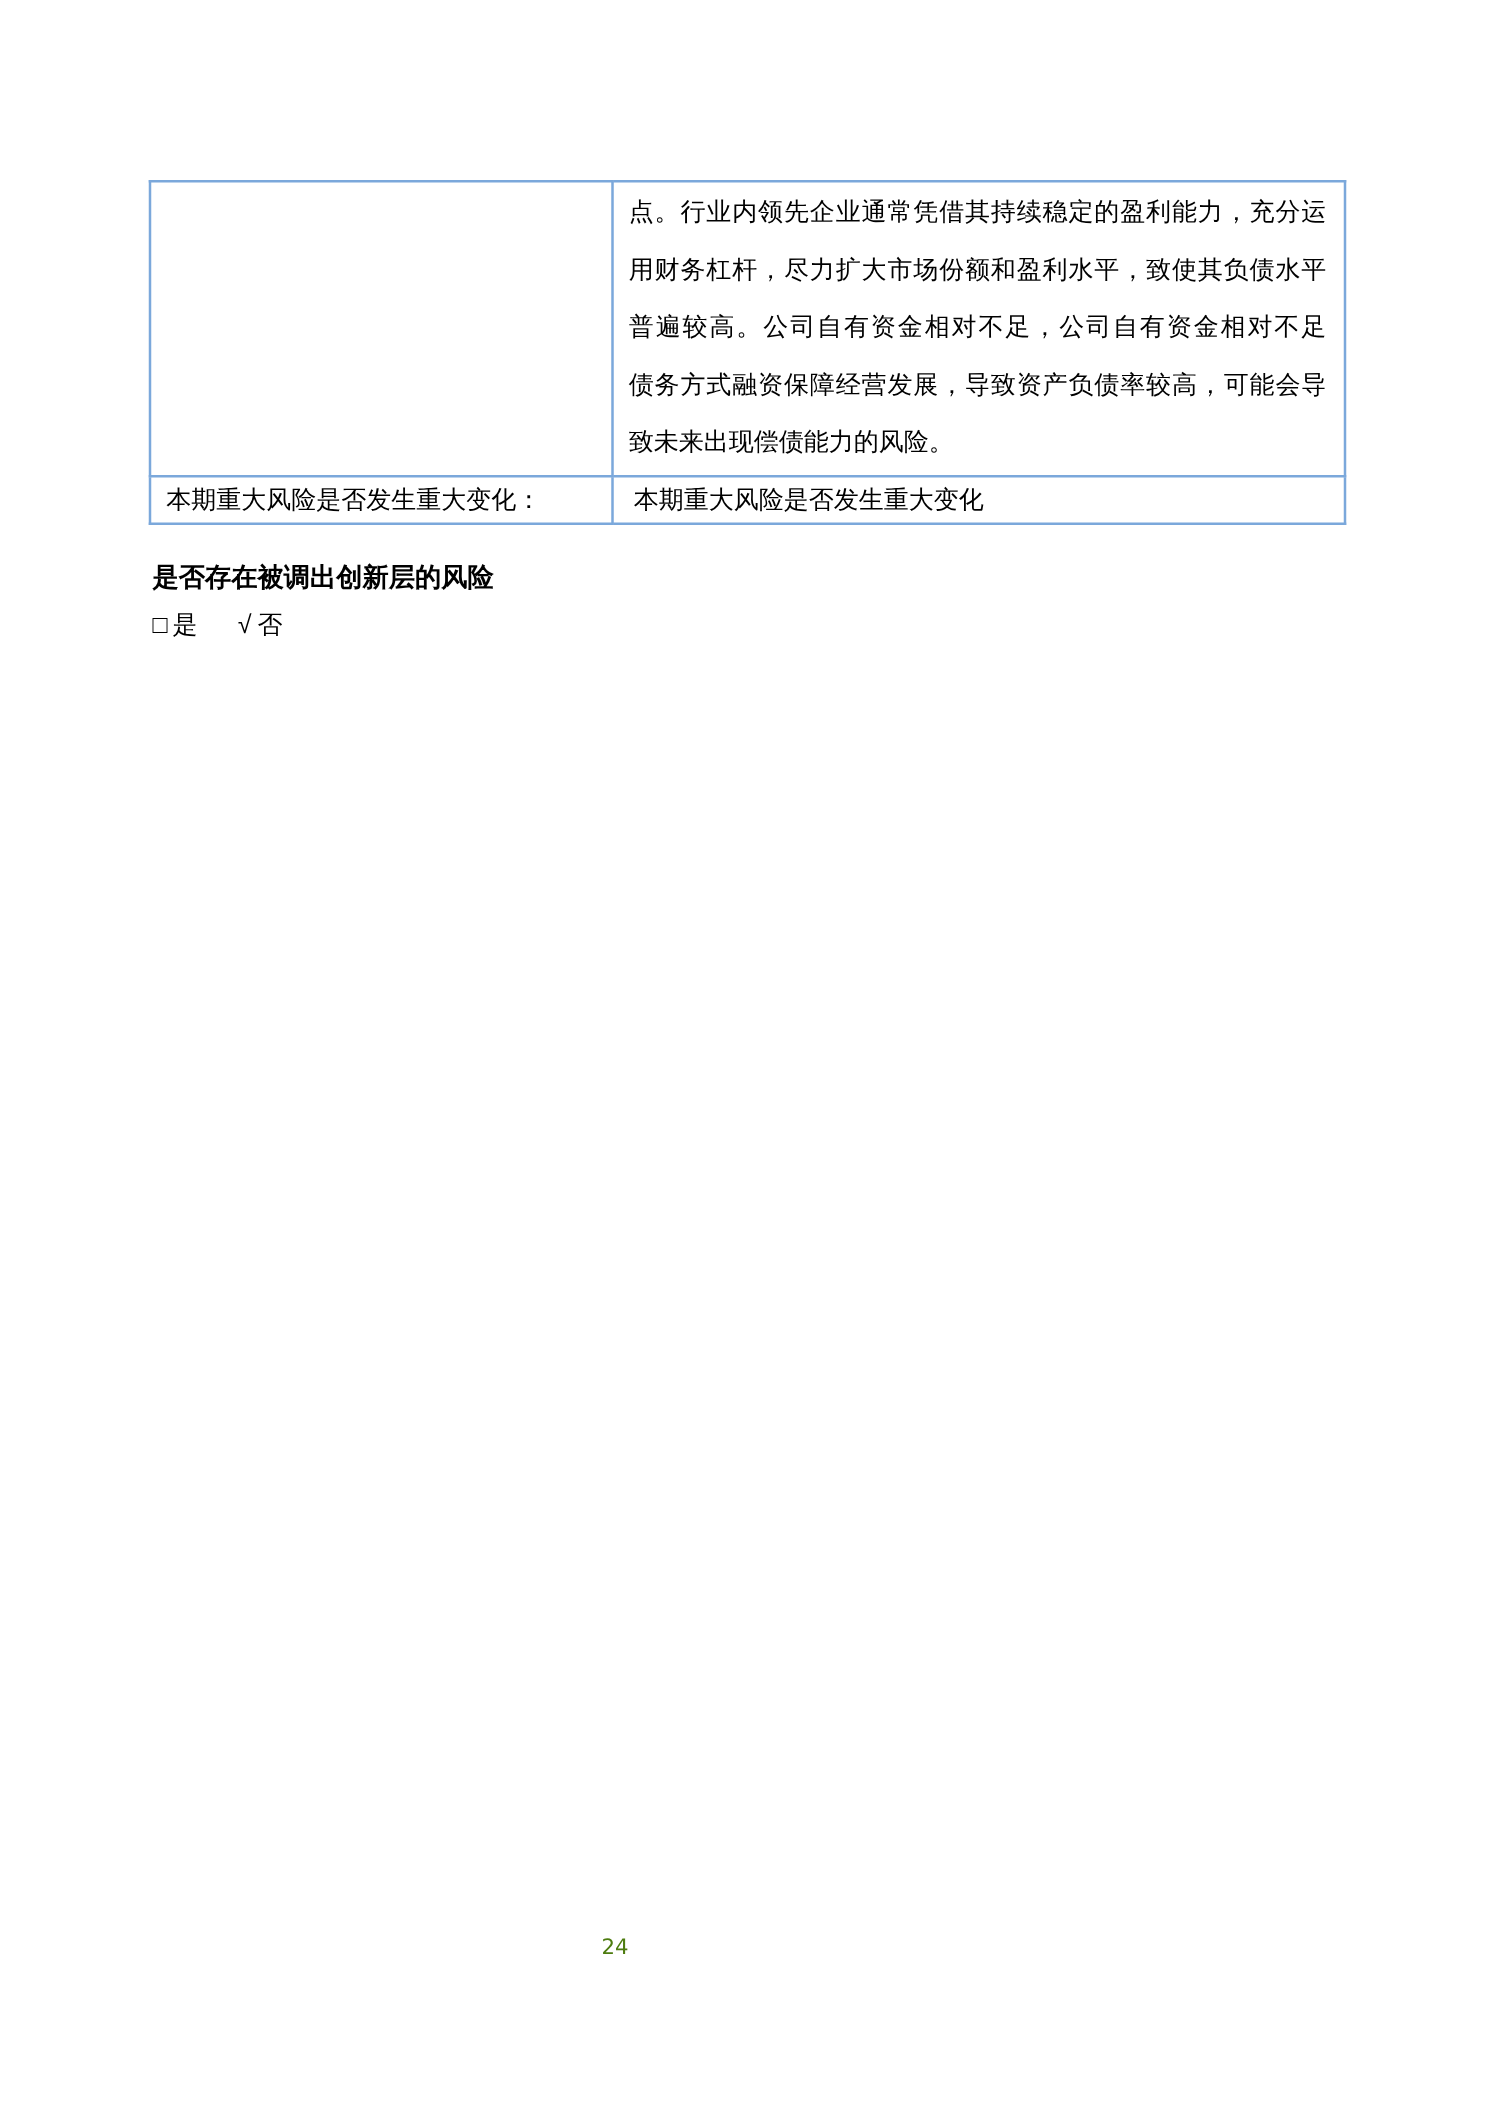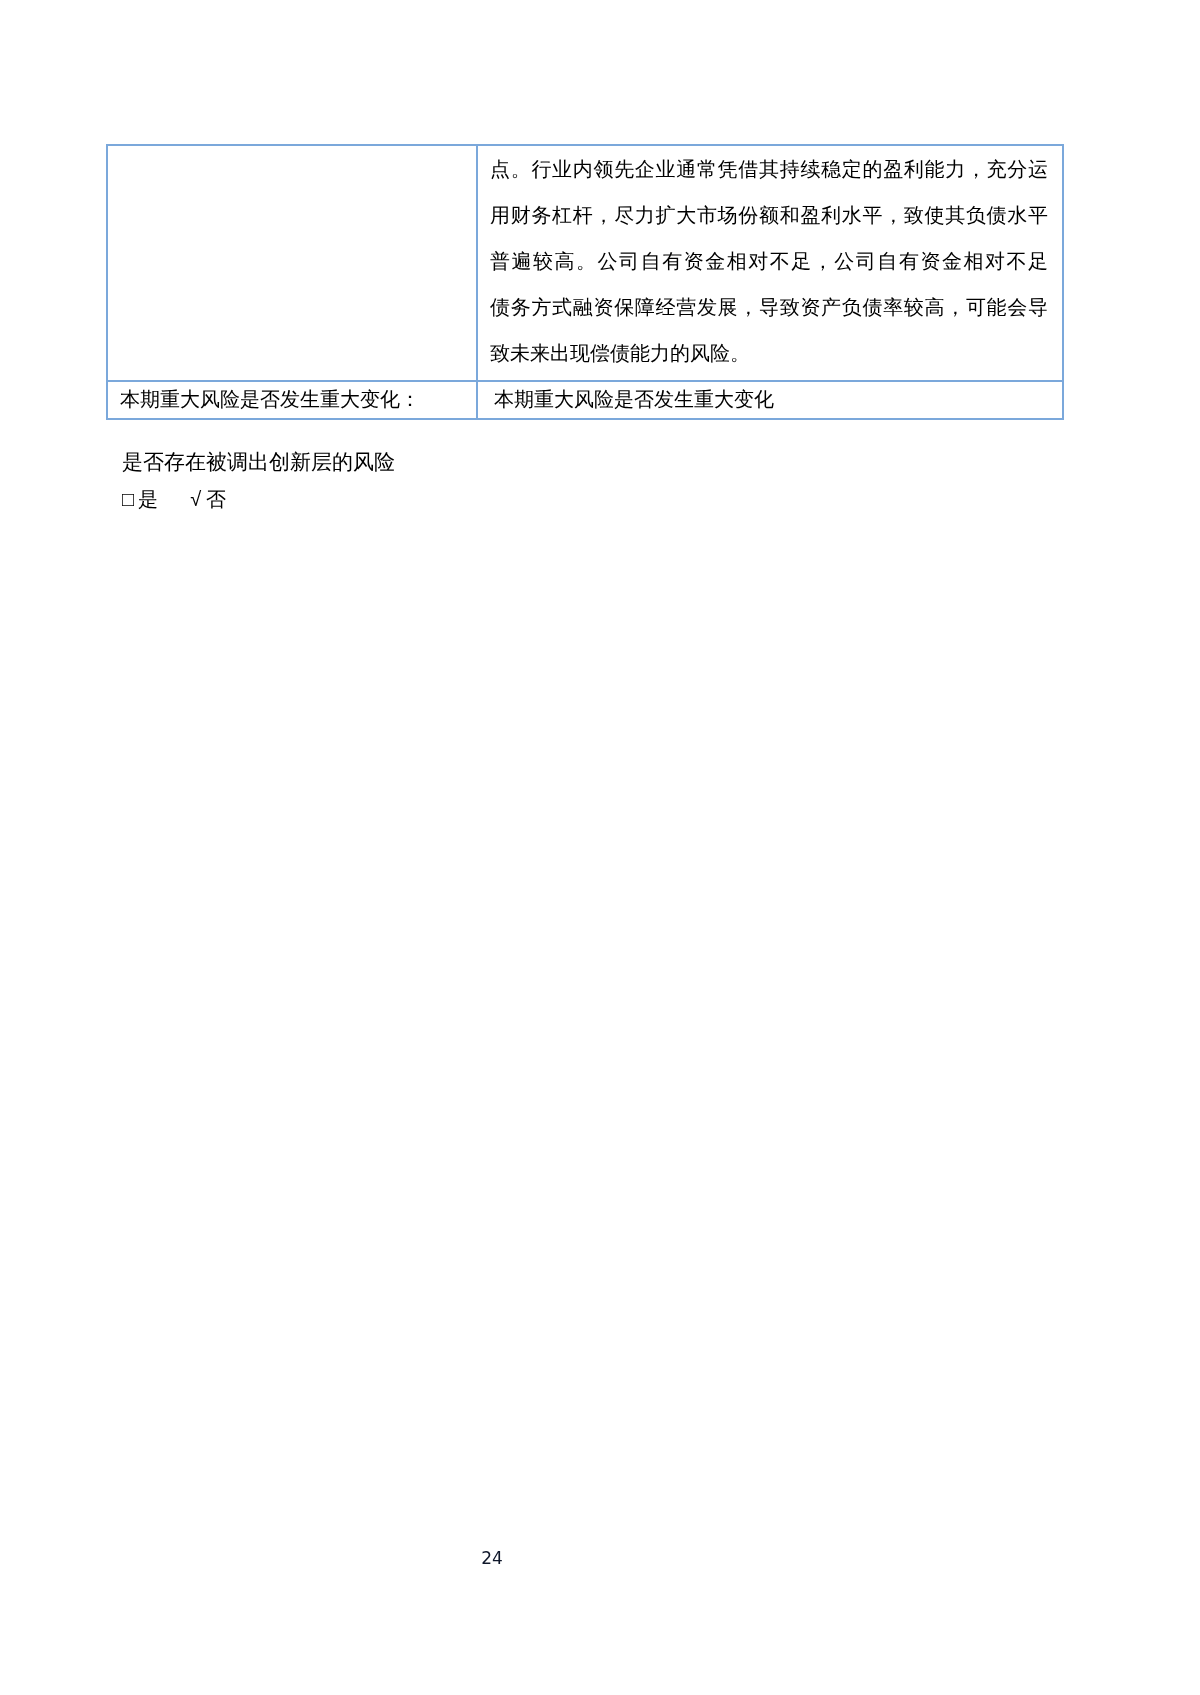--- a/index.html
+++ b/index.html
@@ -16,21 +16,21 @@
   }
   .page {
     position: relative;
     width: 1200px;
     height: 1695px;
     background: #ffffff;
     overflow: hidden;
   }
   table.risk-table {
     position: absolute;
-    left: 106px;
+    left: 119px;
     top: 144px;
     width: 956px;
     border-collapse: collapse;
     table-layout: fixed;
   }
   table.risk-table td {
     border: 2px solid var(--table-border);
     vertical-align: top;
     font-size: 20px;
     color: var(--text-color);
@@ -55,21 +55,21 @@
     padding: 4px 10px 6px 12px;
     line-height: 26px;
     margin-left: 12px;
   }
   tr.row-change td.value-cell { padding-left: 16px; }
   .section-heading {
     position: absolute;
     left: 122px;
     top: 448px;
     font-family: "DejaVu Sans", "Liberation Sans", sans-serif;
-    font-weight: normal;
+    font-weight: bold;
     font-size: 21px;
     color: var(--text-color);
   }
   .options-line {
     position: absolute;
     left: 122px;
     top: 486px;
     font-size: 20px;
     color: var(--text-color);
     font-family: Liberation Mono, monospace;
@@ -78,21 +78,21 @@
   .option + .option { margin-left: 20px; }
   .option .marker { margin-right: 4px; }
   .page-number {
     position: absolute;
     left: 0;
     top: 1548px;
     width: 984px;
     text-align: center;
     font-family: "DejaVu Sans", "Liberation Sans", sans-serif;
     font-size: 17px;
-    color: #0f172a;
+    color: #4d7c0f;
   }
 </style>
 </head>
 <body>
 
 <div class="page">
 
   <table class="risk-table">
     <colgroup>
         <col class="c1">

